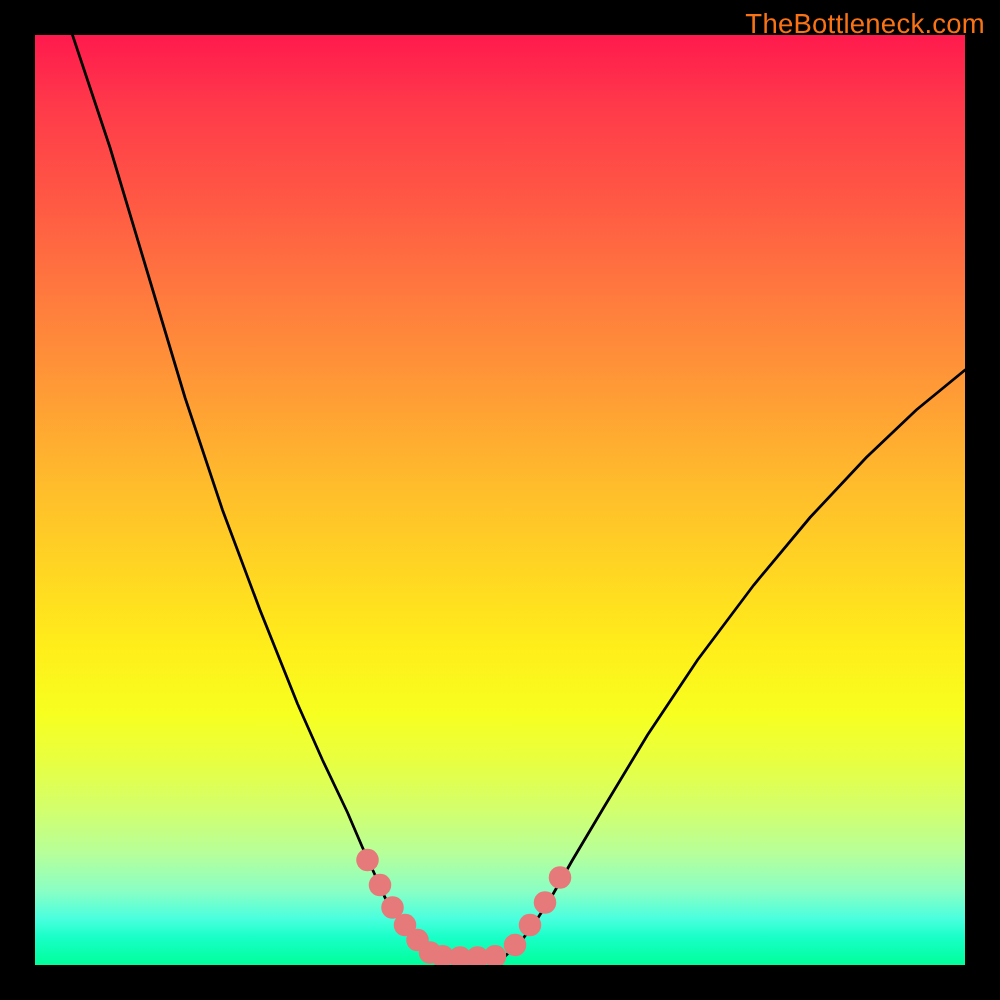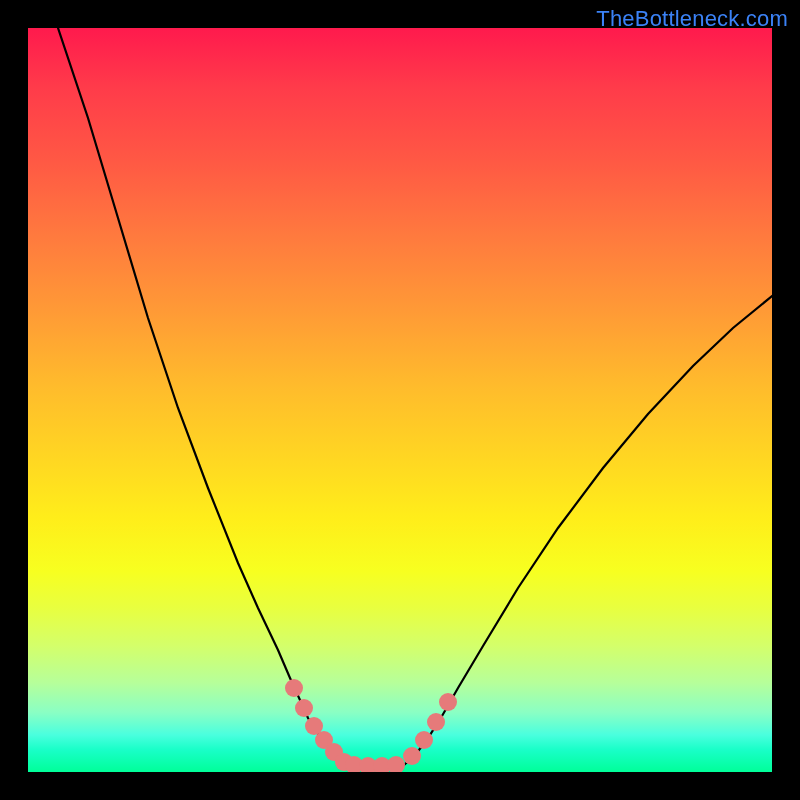--- a/index.html
+++ b/index.html
@@ -33,21 +33,21 @@
       #8affc4 92%,
       #4affde 95%,
       #19ffc8 97%,
       #00ff99 100%
     );
   }
   .watermark {
     position: absolute;
     top: 6px;
     right: 12px;
-    color: #3b82f6;
+    color: #f97316;
     font-size: 22px;
     font-weight: 500;
     letter-spacing: 0.2px;
     z-index: 10;
   }
   svg.curves {
     position: absolute;
     left: 0;
     top: 0;
     width: 744px;

